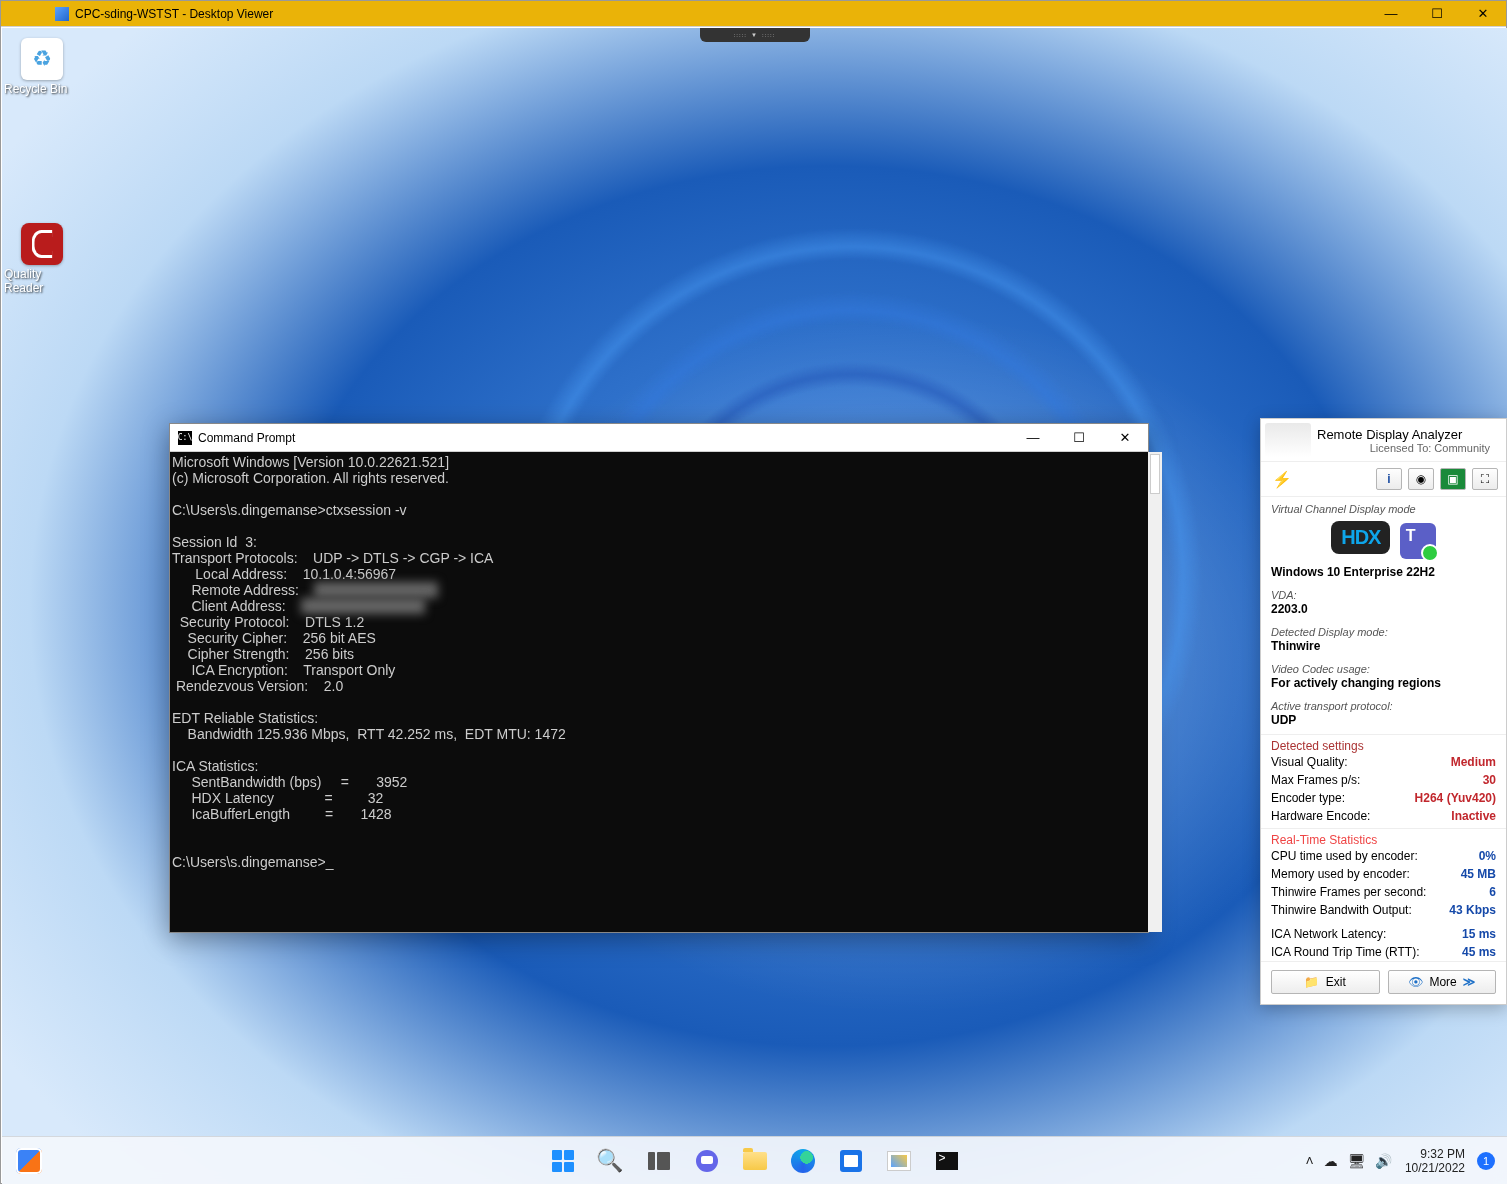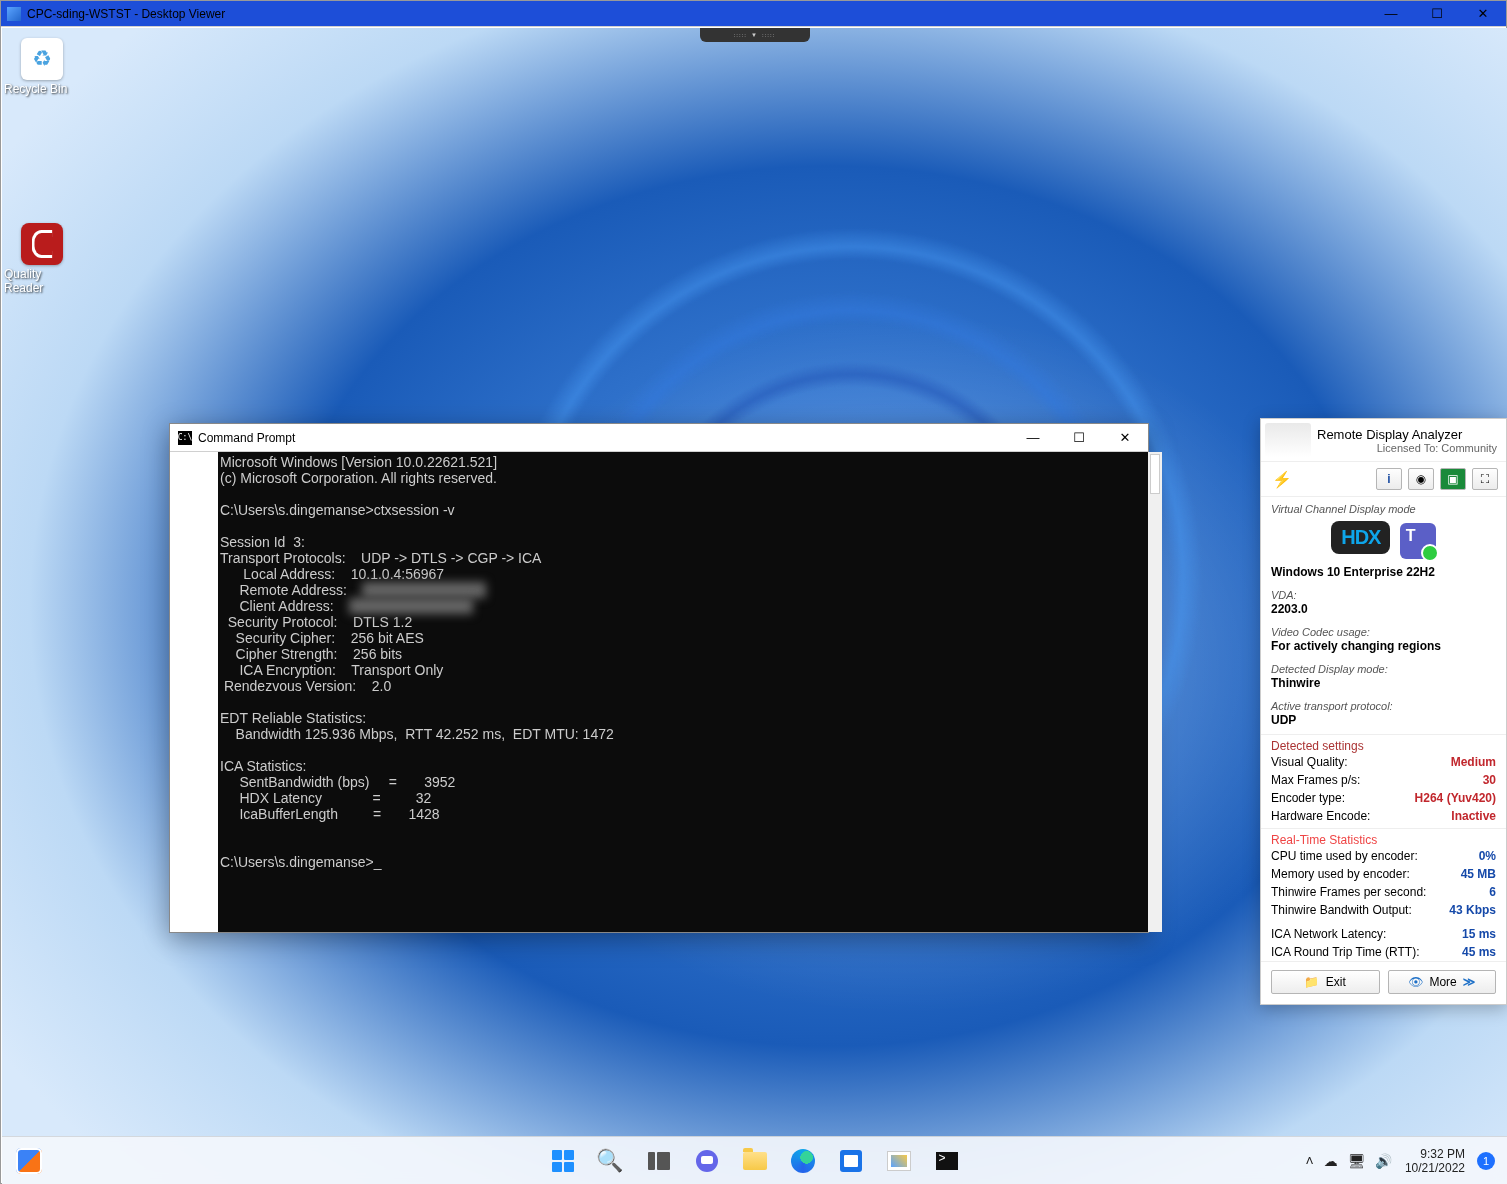--- a/index.html
+++ b/index.html
@@ -1,20 +1,20 @@
 <!DOCTYPE html>
 <html><head>
 <meta charset="utf-8">
 <style>
 * { margin:0; padding:0; box-sizing:border-box; font-family:"Segoe UI",Tahoma,sans-serif; }
 body { width:1507px; height:1184px; background:#f0f0f0; overflow:hidden; position:relative; }
 
 
 .outer-window { position:absolute; left:0; top:0; width:1507px; height:1184px; background:#fff; border:1px solid #999; }
-.outer-titlebar { height:26px; background:#1d4ed8; display:flex; align-items:center; justify-content:space-between; border-bottom:1px solid #d0d0d0; }
+.outer-titlebar { height:26px; background:#eab308; display:flex; align-items:center; justify-content:space-between; border-bottom:1px solid #d0d0d0;padding-left:48px; }
 .outer-title-left { display:flex; align-items:center; gap:6px; padding-left:6px; font-size:12px; }
 .outer-icon { width:14px; height:14px; background:linear-gradient(135deg,#5aa3ff,#2266cc); }
 .outer-controls { display:flex; }
 .outer-controls div { width:46px; height:26px; display:flex; align-items:center; justify-content:center; font-size:13px; cursor:pointer; }
 
 
 .remote { position:absolute; left:1px; top:27px; width:1505px; height:1156px; background:
   radial-gradient(ellipse 900px 700px at 60% 55%, rgba(255,255,255,.3), transparent 50%),
   radial-gradient(ellipse 1000px 800px at 55% 50%, #4a8fe6 0%, #2d6fc9 35%, #1a5bb8 55%, #bcd9f5 80%, #d8e9fb 100%);
   overflow:hidden; }
@@ -38,33 +38,33 @@
 .reader .ico::after { content:""; position:absolute; left:50%; top:50%; width:18px; height:22px; transform:translate(-50%,-50%); border-left:3px solid #fff; border-top:3px solid #fff; border-bottom:3px solid #fff; border-radius:10px 0 0 10px/12px 0 0 12px; }
 .desk-icon .lbl { color:#fff; font-size:12px; text-shadow:1px 1px 2px rgba(0,0,0,.8); line-height:14px; }
 
 
 .cmd-window { position:absolute; left:167px; top:395px; width:980px; background:#fff; border:1px solid #888; box-shadow:0 6px 24px rgba(0,0,0,.35); }
 .cmd-titlebar { height:28px; background:#fff; display:flex; align-items:center; justify-content:space-between; border-bottom:1px solid #d0d0d0; }
 .cmd-title-left { display:flex; align-items:center; gap:6px; padding-left:8px; font-size:12px; }
 .cmd-ico { width:14px; height:14px; background:#000; color:#fff; font-size:8px; display:flex; align-items:center; justify-content:center; font-family:monospace; }
 .cmd-controls { display:flex; }
 .cmd-controls div { width:46px; height:28px; display:flex; align-items:center; justify-content:center; font-size:13px; cursor:pointer; }
-.cmd-body { background:#0c0c0c; color:#ccc; font-family:Consolas,monospace; font-size:14px; line-height:16px; padding:2px 2px 30px 2px; white-space:pre; min-height:470px; position:relative;margin-left:48px; }
+.cmd-body { background:#0c0c0c; color:#ccc; font-family:Consolas,monospace; font-size:14px; line-height:16px; padding:2px 2px 30px 2px; white-space:pre; min-height:470px; position:relative; }
 .cmd-scroll { position:absolute; right:-14px; top:0; width:14px; height:100%; background:#f0f0f0; }
 .cmd-thumb { position:absolute; left:2px; top:2px; width:10px; height:40px; background:#fff; border:1px solid #ccc; }
 .blur { filter:blur(5px); background:#666; color:#666; display:inline-block; }
 .cursor::after { content:"_"; animation:blink 1s steps(1) infinite; }
 @keyframes blink { 50% { opacity:0; } }
 
 
 .pointer { position:absolute; left:820px; top:435px; font-size:20px; color:#fff; text-shadow:-1px -1px 0 #000,1px -1px 0 #000,-1px 1px 0 #000,1px 1px 0 #000; transform:rotate(-15deg); }
 
 
 .rda { position:absolute; right:0; top:390px; width:247px; background:#fff; border:1px solid #ccc; box-shadow:0 4px 16px rgba(0,0,0,.25); font-size:12px; }
-.rda-head { display:flex; align-items:center; padding:4px 9px 4px 4px; border-bottom:1px solid #eee; }
+.rda-head { display:flex; align-items:center; padding:4px 16px 4px 4px; border-bottom:1px solid #eee; }
 .rda-logo { width:46px; height:34px;
   background: linear-gradient(180deg,#e9e9e9,#ffffff);
   border-radius:3px; margin-right:6px; }
 .rda-title { font-size:13px; line-height:15px; }
 .rda-sub   { font-size:11px; color:#666; text-align:right; }
 .rda-tools { display:flex; gap:6px; align-items:center; padding:6px 8px; border-bottom:1px solid #eee; }
 .tool { width:26px; height:22px; border:1px solid #b5b5b5; border-radius:2px; display:flex; align-items:center; justify-content:center; font-size:12px; cursor:pointer; background:linear-gradient(#fefefe,#ececec); }
 .tool.net { border:none; background:none; color:#e8763a; font-size:16px; }
 .rda-sec   { padding:6px 10px 4px 10px; }
 .rda-lbl   { color:#555; font-size:11px;font-style:italic; }
@@ -212,26 +212,26 @@
           <span class="hdx-badge">HDX</span>
           <span class="teams"></span>
         </div>
         <div class="rda-val">Windows 10 Enterprise 22H2</div>
       </div>
       <div class="rda-sec">
         <div class="rda-lbl">VDA:</div>
         <div class="rda-val">2203.0</div>
       </div>
       <div class="rda-sec">
+        <div class="rda-lbl">Detected Display mode:</div>
+        <div class="rda-val">Thinwire</div>
+      </div>
+      <div class="rda-sec">
         <div class="rda-lbl">Video Codec usage:</div>
         <div class="rda-val">For actively changing regions</div>
-      </div>
-      <div class="rda-sec">
-        <div class="rda-lbl">Detected Display mode:</div>
-        <div class="rda-val">Thinwire</div>
       </div>
       <div class="rda-sec">
         <div class="rda-lbl">Active transport protocol:</div>
         <div class="rda-val">UDP</div>
       </div>
 
       <div class="rda-group-title">Detected settings</div>
       <div class="rda-kv">
           <span>Visual Quality:</span>
           <span class="kv-val-red">Medium</span>

